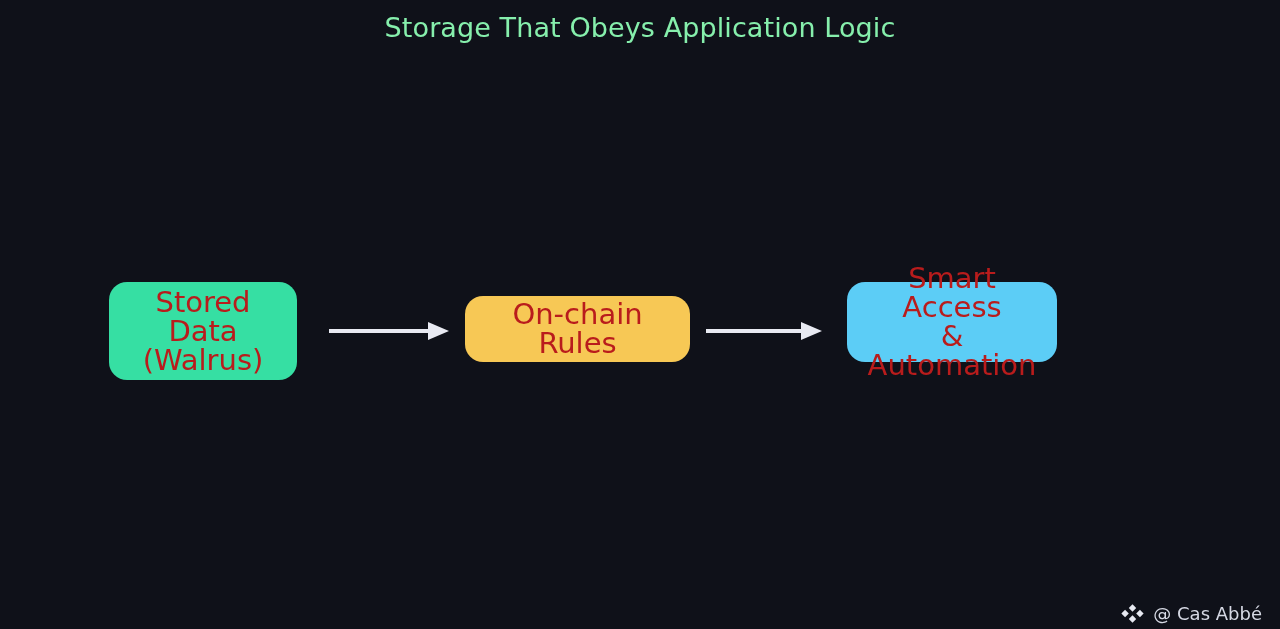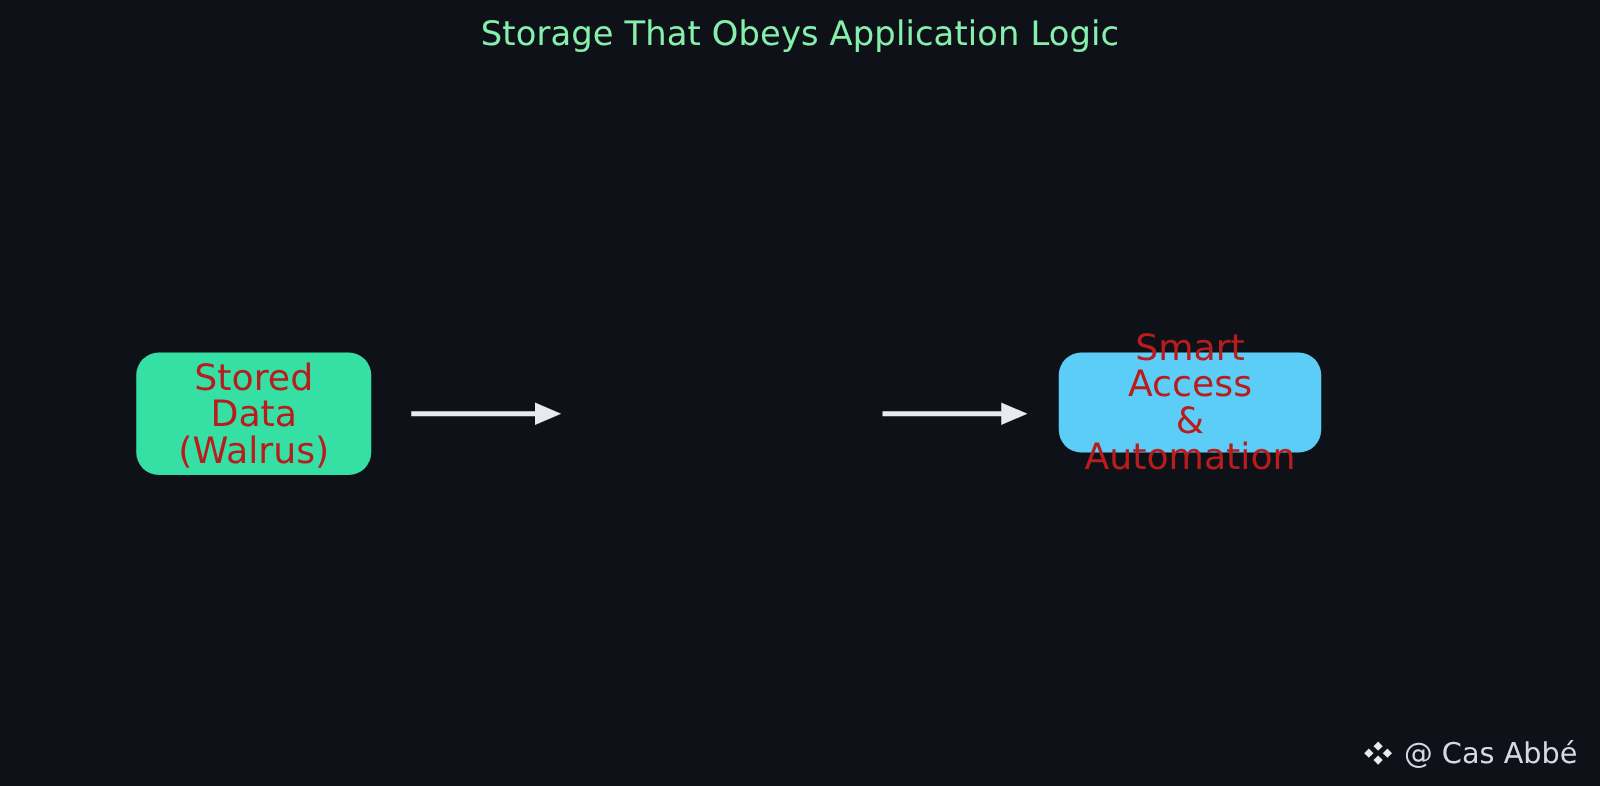--- a/index.html
+++ b/index.html
@@ -88,26 +88,26 @@
   }
   #arrow-1 { left: 328px; width: 122px; }
   #arrow-2 { left: 705px; width: 118px; }
 
   .flow-arrow svg { display: block; }
 
   
   #watermark {
     position: absolute;
     right: 18px;
-    bottom: 13px;
+    bottom: 2px;
     display: flex;
     align-items: center;
     gap: 7px;
     color: #d6d9e4;
-    font-size: 23px;
+    font-size: 18px;
     line-height: 26px;
     margin-top: 40px;
   }
   #watermark-logo {
     width: 27px;
     height: 27px;
     display: block;
   }
   #watermark-handle { white-space: nowrap; }
 </style>
@@ -121,20 +121,21 @@
   <div class="flow-node" id="node-stored-data">Stored Data
 (Walrus)</div>
 
   <div class="flow-arrow" id="arrow-1">
     <svg width="122" height="26" viewBox="0 0 122 26" aria-hidden="true">
       <line x1="1" y1="13" x2="104" y2="13" stroke="#e8eaf2" stroke-width="4" stroke-linecap="butt"></line>
       <polygon points="100,4 121,13 100,22" fill="#e8eaf2"></polygon>
     </svg>
   </div>
 
+  <div class="flow-node" id="node-onchain-rules">On-chain Rules</div>
 
   <div class="flow-arrow" id="arrow-2">
     <svg width="118" height="26" viewBox="0 0 118 26" aria-hidden="true">
       <line x1="1" y1="13" x2="100" y2="13" stroke="#e8eaf2" stroke-width="4" stroke-linecap="butt"></line>
       <polygon points="96,4 117,13 96,22" fill="#e8eaf2"></polygon>
     </svg>
   </div>
 
   <div class="flow-node" id="node-smart-access">Smart Access
 &amp; Automation</div>

